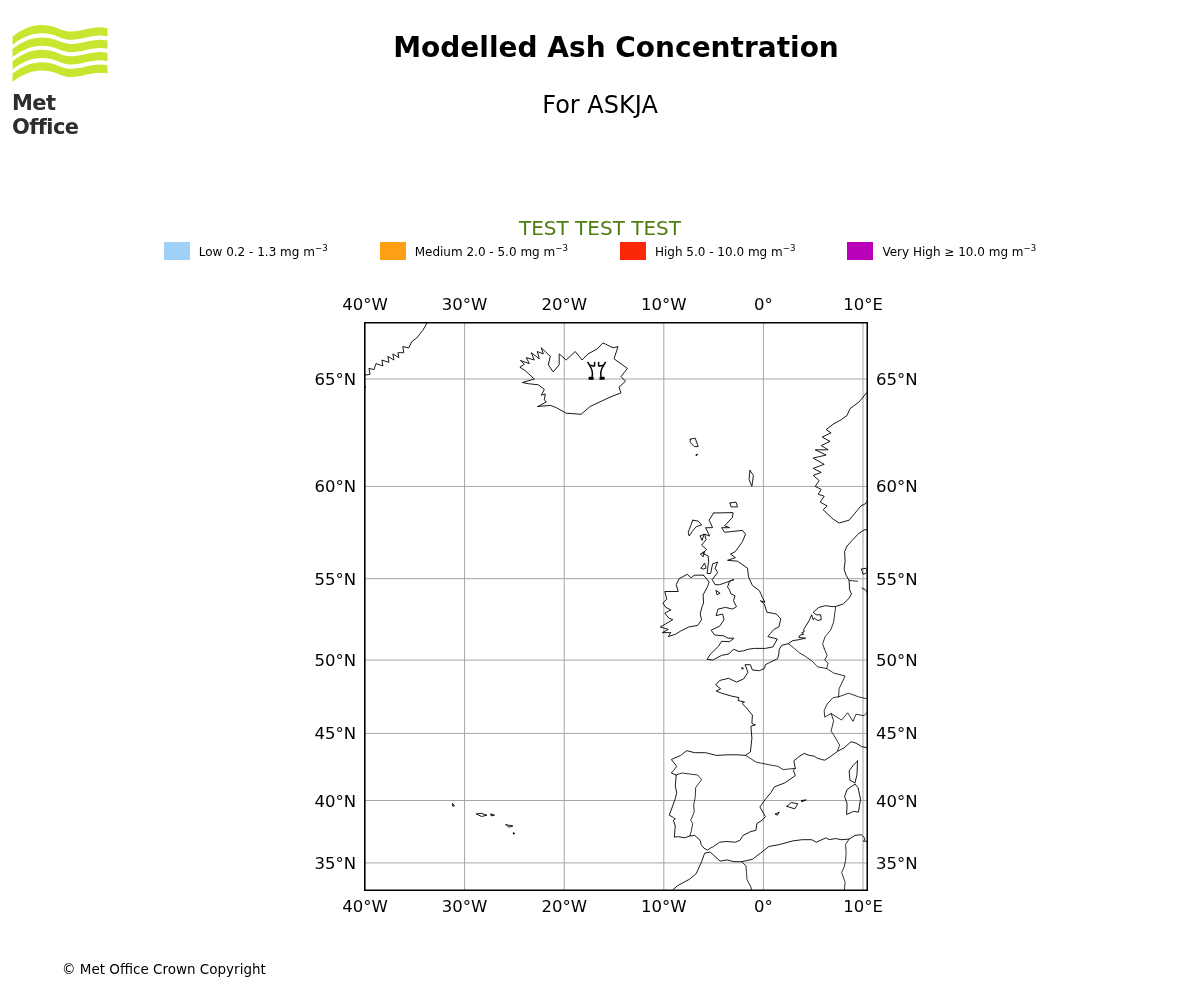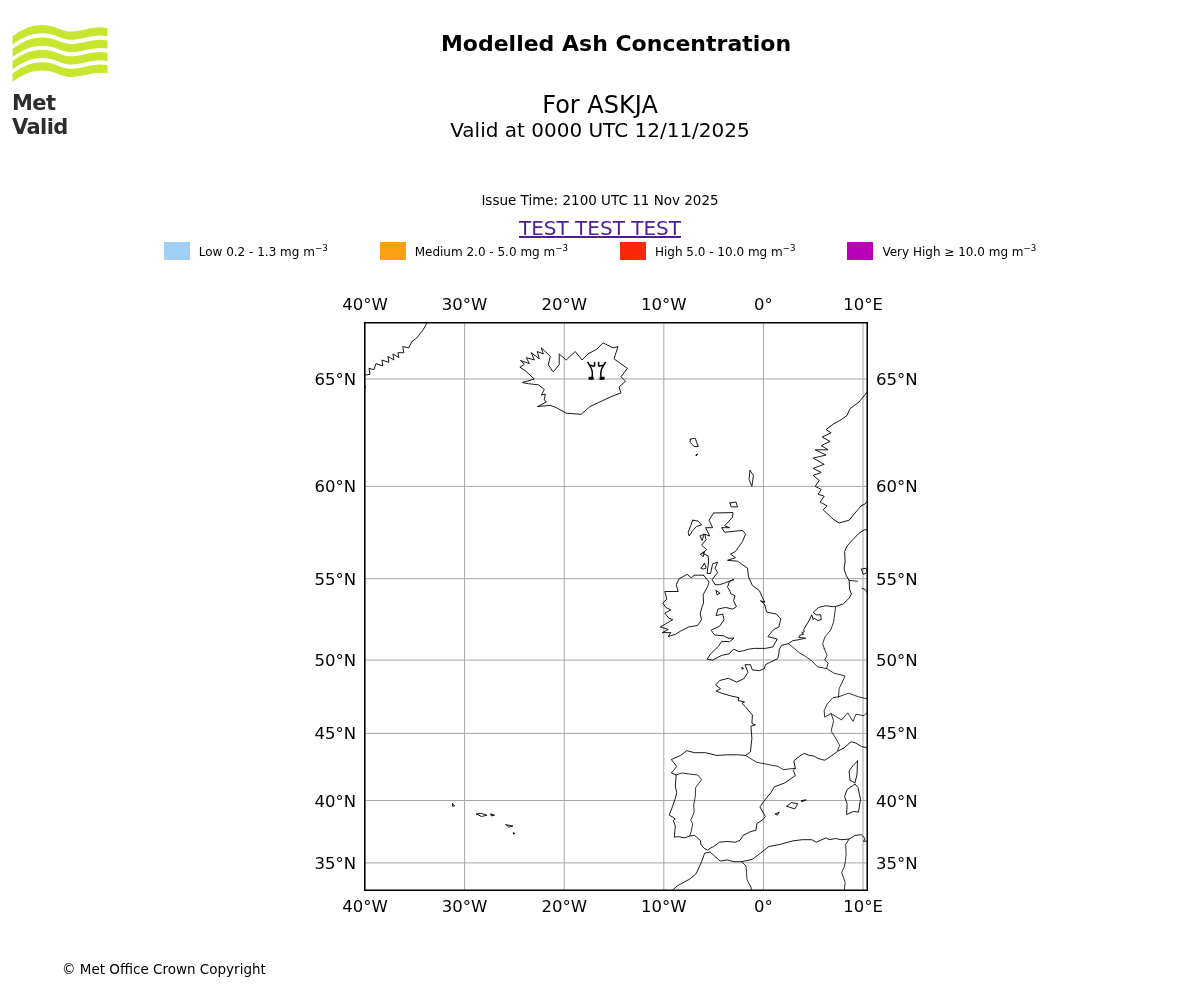--- a/index.html
+++ b/index.html
@@ -3,21 +3,21 @@
 <meta charset="utf-8">
 <style>
   * { margin:0; padding:0; box-sizing:border-box; }
   html,body { background:#ffffff; }
   #page {
     position:relative; width:1200px; height:1000px; background:#ffffff;
     font-family:"DejaVu Sans","Liberation Sans",sans-serif; color:#000;
     overflow:hidden;
   }
   .center-line { position:absolute; left:0; width:1200px; text-align:center; white-space:nowrap; }
-  .t1   { top:31px;  font-size:22px; font-weight:bold;padding-left:32px; }
+  .t1   { top:31px;  font-size:28px; font-weight:bold;padding-left:32px; }
   .t2   { top:64px;  font-size:20px; }
   .t3   { top:91px;  font-size:24px; }
   .t4   { top:118px; font-size:20px; }
   .desc { top:159px; font-size:13.5px; }
   .issue{ top:192px; font-size:13.5px; }
   .test { top:216px; font-size:20px; }
   
   .logo { position:absolute; left:12px; top:22px; width:98px; }
   .logo-text { font-size:21px; font-weight:bold; letter-spacing:-0.6px; margin-top:1px; }
   
@@ -44,28 +44,26 @@
 
   <div class="logo">
     <svg width="96" height="64" viewBox="0 0 92 62">
       <g id="logo-waves" fill="#c9e52f">
         <path d="M0,14 C16,2 30,0 46,7 C62,14 76,2 92,6 L92,14 C76,10 62,22 46,15 C30,8 16,10 0,22 Z"></path>
         <path d="M0,26 C16,14 30,12 46,19 C62,26 76,14 92,18 L92,26 C76,22 62,34 46,27 C30,20 16,22 0,34 Z"></path>
         <path d="M0,38 C16,26 30,24 46,31 C62,38 76,26 92,30 L92,38 C76,34 62,46 46,39 C30,32 16,34 0,46 Z"></path>
         <path d="M0,50 C16,38 30,36 46,43 C62,50 76,38 92,42 L92,50 C76,46 62,58 46,51 C30,44 16,46 0,58 Z"></path>
       </g>
     </svg>
-    <div class="logo-text" id="logo-text" style="color: rgb(45, 45, 45);">Met Valid</div>
+    <div class="logo-text" id="logo-text" style="color: rgb(45, 45, 45);">Met Office</div>
   </div>
 
   <div class="center-line t1">Modelled Ash Concentration</div>
   <div class="center-line t3">For ASKJA</div>
-  <div class="center-line t4">Valid at 0000 UTC 12/11/2025</div>
-  <div class="center-line issue">Issue Time: 2100 UTC 11 Nov 2025</div>
-  <div class="center-line test" id="test-banner" style="color: #4c1d95; text-decoration: underline;">TEST TEST TEST</div>
+  <div class="center-line test" id="test-banner" style="color: #4d7c0f;">TEST TEST TEST</div>
 
   <div class="legend">
     <div class="legend-item">
       <span class="swatch" style="background: rgb(160, 208, 246);"></span>
       <span class="legend-label"><span>Low 0.2 - 1.3 mg m</span><sup>−3</sup></span>
     </div>
     <div class="legend-item">
       <span class="swatch" style="background: rgb(255, 160, 20);"></span>
       <span class="legend-label"><span>Medium 2.0 - 5.0 mg m</span><sup>−3</sup></span>
     </div>

